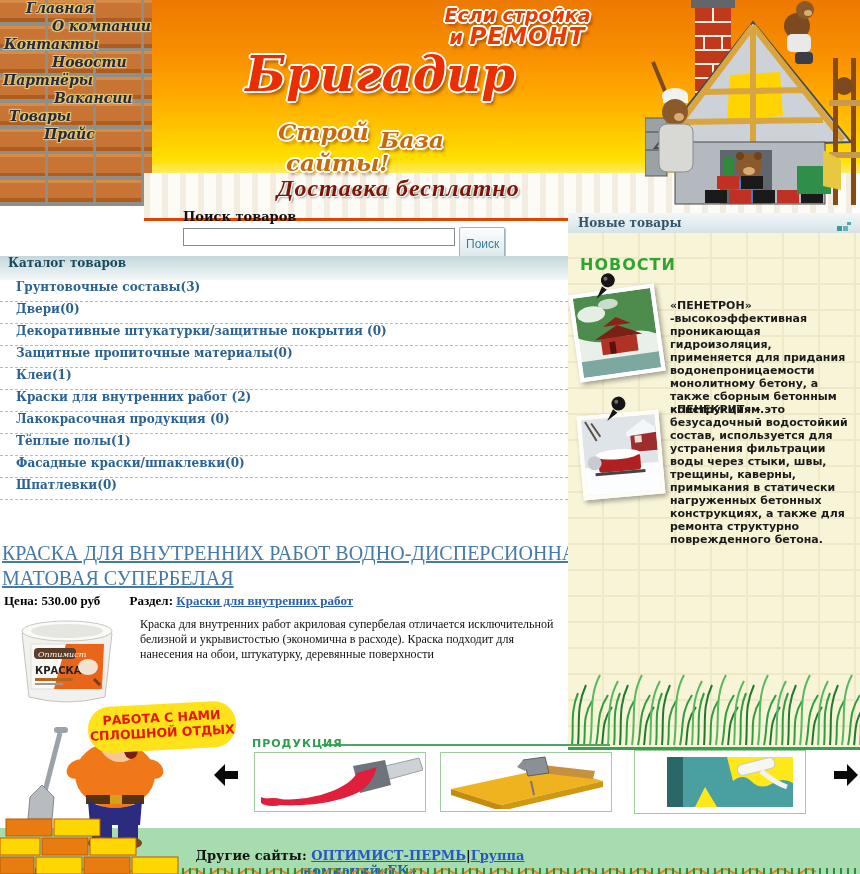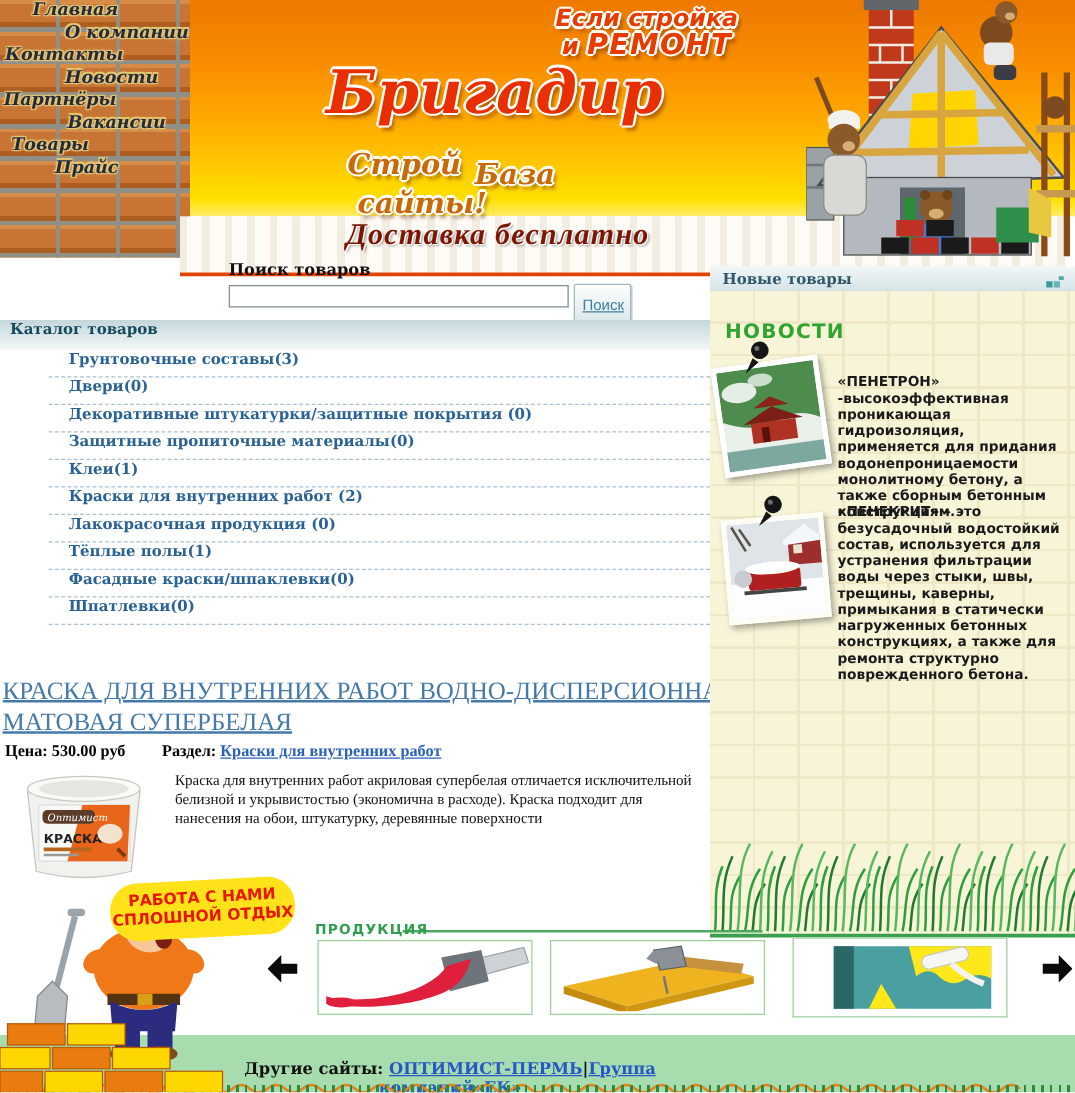--- a/index.html
+++ b/index.html
@@ -31,49 +31,49 @@
     background:repeating-linear-gradient(90deg,#f3ece1 0 6px,#fdfbf6 6px 18px);
     border-bottom:3px solid #e04400;box-sizing:border-box;}
   .delivery-text{position:absolute;left:133px;top:2px;
     font:bold italic 24px "Liberation Serif",serif;color:#7c1503;letter-spacing:1px;
     text-shadow:1px 1px 0 #fff,2px 2px 2px rgba(0,0,0,.35);}
   .outline-white{text-shadow:-2px 0 #fff,2px 0 #fff,0 -2px #fff,0 2px #fff,
     -1px -1px #fff,1px 1px #fff,-1px 1px #fff,1px -1px #fff,3px 4px 3px rgba(110,40,0,.5);}
   .tagline{position:absolute;left:415px;top:5px;width:205px;text-align:center;z-index:2;
     font:bold italic 19px "DejaVu Sans",sans-serif;color:#e63c00;line-height:21px;}
   .tagline .big{font-size:23px;letter-spacing:1px;}
-  .brand{position:absolute;left:230px;top:46px;width:300px;text-align:right;z-index:2;
+  .brand{position:absolute;left:230px;top:46px;width:300px;text-align:center;z-index:2;
     font:bold italic 48px "DejaVu Serif",serif;color:#e92e00;}
   .slogan{position:absolute;left:278px;top:118px;width:260px;z-index:2;
     font:bold italic 23px "DejaVu Serif",serif;color:#c96a08;}
   .slogan .w2{position:relative;top:8px;left:3px;}
   .slogan .w3{position:relative;top:4px;left:8px;}
   .cartoon{position:absolute;left:645px;top:0;width:215px;height:211px;z-index:3;}
 
   
   .search-label{position:absolute;left:183px;top:209px;font:bold 13px "DejaVu Serif",serif;color:#101010;}
   .search-input{position:absolute;left:183px;top:228px;width:264px;height:14px;
     border:1px solid #7e8c94;font:12px "Liberation Sans",sans-serif;padding:1px 3px;}
   .search-btn{position:absolute;left:459px;top:227px;width:46px;height:34px;
     background:linear-gradient(180deg,#fcfefe,#d9e6e9);border:1px solid #9fb6c0;border-radius:2px;
-    box-shadow:1px 1px 0 #b9c9cf;font:12px "Liberation Sans",sans-serif;color:#3b7e9e;cursor:pointer;text-decoration:underline;}
+    box-shadow:1px 1px 0 #b9c9cf;font:12px "Liberation Sans",sans-serif;color:#3b7e9e;cursor:pointer;}
 
   
   .newbar{position:absolute;left:568px;top:213px;width:292px;height:20px;
     background:linear-gradient(180deg,#f2f7f7,#d5e3e6);cursor:pointer;}
   .newbar-label{position:absolute;left:10px;top:3px;font:bold 12px "DejaVu Serif",serif;color:#31576b;}
   .newbar-icon{position:absolute;right:8px;top:5px;}
 
   
   .catalog{position:absolute;left:0;top:256px;width:568px;}
   .catalog-hdr{height:24px;line-height:24px;padding-left:8px;
     background:linear-gradient(180deg,#c4d7db,#f3f8f8);
     font:bold 12px "DejaVu Serif",serif;color:#184a5e;}
   .cat-item{height:21px;line-height:21px;padding-left:16px;border-bottom:1px dashed #a8bfd2;
-    font:bold 12px "DejaVu Serif",serif;color:#2a6294;cursor:pointer;margin-left:39px;}
+    font:bold 12px "DejaVu Serif",serif;color:#2a6294;cursor:pointer;}
 
   
   .prod-title{position:absolute;left:2px;top:541px;width:566px;
     font:20px "Liberation Serif",serif;color:#4579a9;line-height:25px;cursor:pointer;}
   .prod-title div{text-decoration:underline;}
   .pt1{white-space:nowrap;overflow:hidden;}
   .price-row{position:absolute;left:4px;top:593px;font:bold 13px "Liberation Serif",serif;color:#000;}
   .section-label{margin-left:26px;}
   .section-link{color:#2a62b8;text-decoration:underline;font-weight:bold;cursor:pointer;}
   .bucket{position:absolute;left:8px;top:611px;width:118px;height:96px;}

